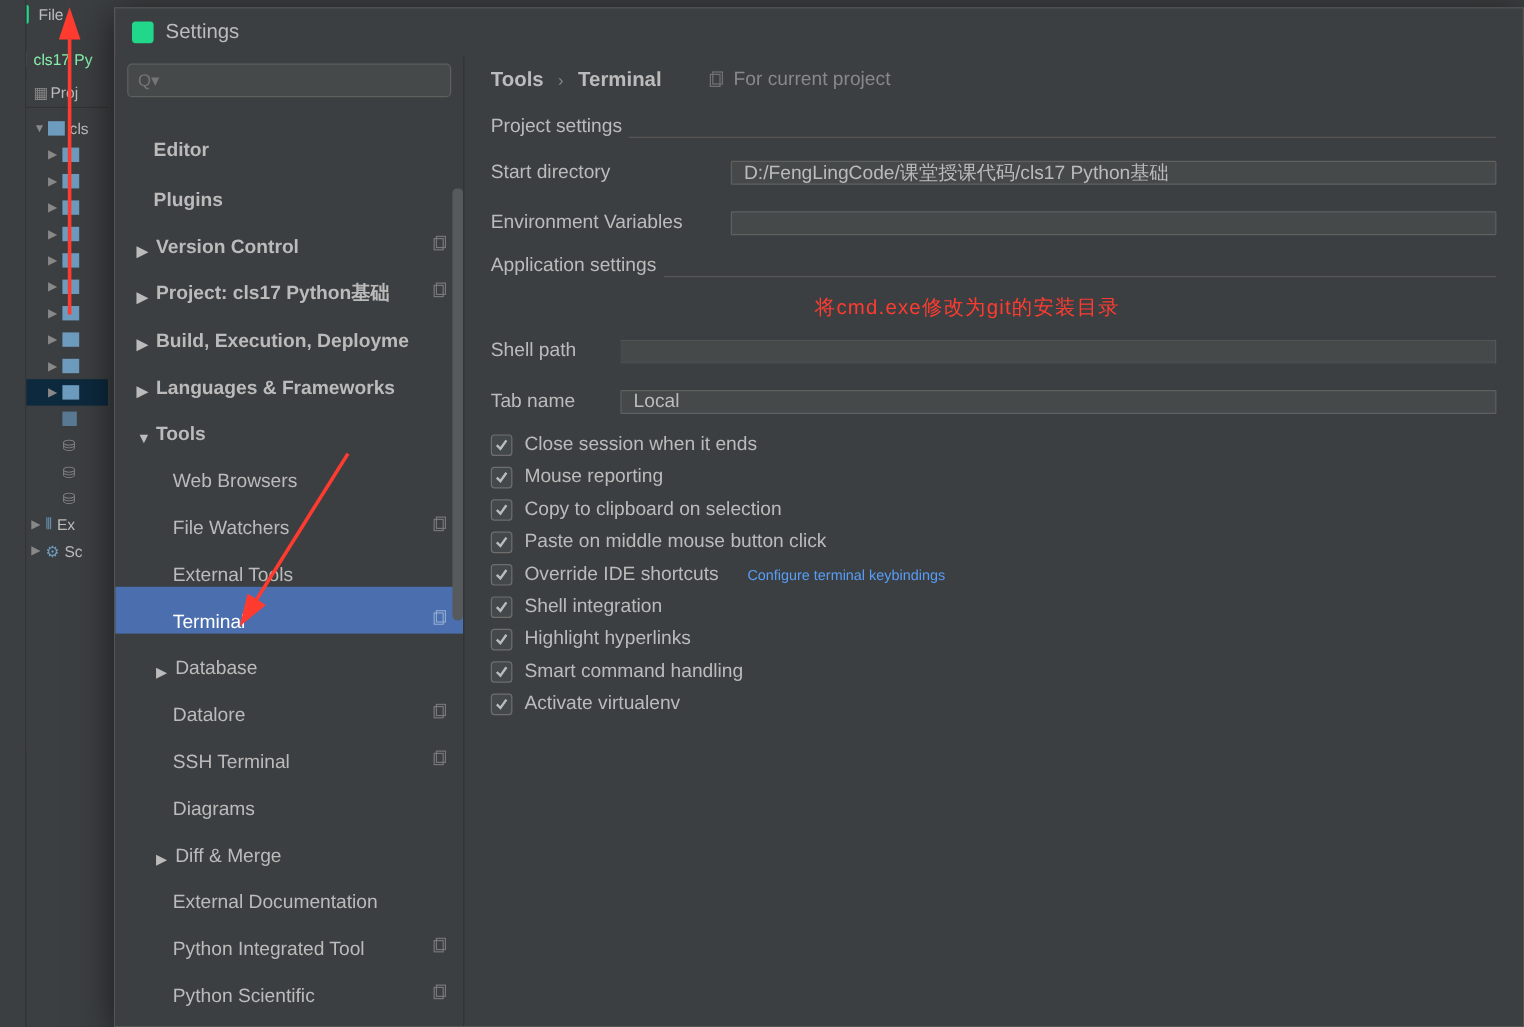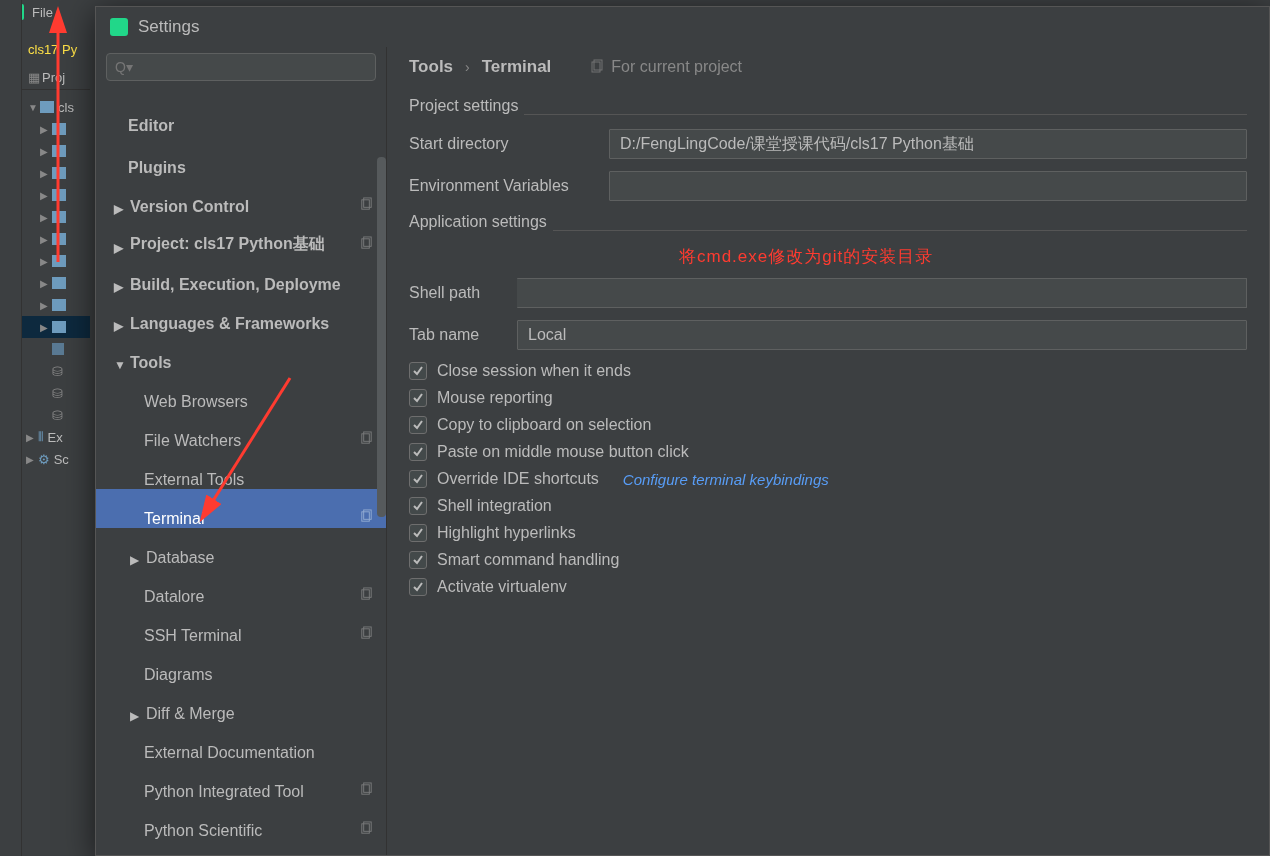--- a/index.html
+++ b/index.html
@@ -2,21 +2,21 @@
 <html><head>
 <meta charset="utf-8">
 <style>
 * { margin: 0; padding: 0; box-sizing: border-box; font-family: "Segoe UI", sans-serif; }
 body { background: #2b2b2b; color: #bbbbbb; width: 1270px; height: 856px; overflow: hidden; position: relative; }
 
 
 .ide-bg { position: absolute; inset: 0; background: #3c3f41; }
 .menubar { position: absolute; top: 0; left: 0; height: 24px; display: flex; align-items: center; padding-left: 8px; font-size: 13px; color: #bbb; }
 .menubar .app-icon { width:16px; height:16px; background:#21d789; margin-right:8px; border-radius:2px; display:inline-block;}
-.crumb-bar { position:absolute; top:36px; left:8px; height:26px; display:flex; align-items:center; gap:6px; font-size:13px; color:#fde047;justify-content:center;}
+.crumb-bar { position:absolute; top:36px; left:8px; height:26px; display:flex; align-items:center; gap:6px; font-size:13px; color:#86efac;justify-content:center;}
 .folder-icon{ width:14px; height:12px; background:#6e9cbe; display:inline-block; position:relative;}
 .folder-icon::before{content:"";position:absolute;top:-3px;left:0;width:6px;height:3px;background:#6e9cbe;}
 
 .tool-tab-left{position:absolute;top:0;left:0;width:22px;height:856px;background:#3c3f41;border-right:1px solid #323232;}
 
 .proj-panel{position:absolute;left:22px;top:66px;width:68px;height:560px;background:#3c3f41;font-size:13px;color:#bbb;}
 .proj-header{display:flex;align-items:center;gap:4px;padding:4px 6px;border-bottom:1px solid #323232;}
 .proj-tree{padding:6px 0;}
 .proj-tree .row{display:flex;align-items:center;gap:4px;height:22px;padding-left:6px;white-space:nowrap;overflow:hidden;}
 .proj-tree .tri{width:8px;display:inline-block;color:#888;font-size:10px;}
@@ -58,29 +58,29 @@
 .breadcrumb .bc{font-weight:600;}
 .breadcrumb .sep{color:#888;font-size:14px;}
 .for-proj{display:flex;align-items:center;gap:6px;color:#888;font-size:16px;margin-left:26px;}
 .for-proj .gear{opacity:.7;}
 
 .group-label{font-size:16px;color:#bbbbbb;margin:10px 0 14px 0;display:flex;align-items:flex-end;gap:0;}
 .group-label .line{flex:1;height:1px;background:#555;margin-left:6px;}
 
 .field-row{display:flex;align-items:center;gap:18px;margin:12px 0;min-height:30px;}
 .field-label{width:182px;font-size:16px;color:#bbbbbb;}
-.field-input{flex:1;height:30px;background:#45494a;border:1px solid #5e6060;color:#bbbbbb;padding:0 10px;font-size:16px;border-radius:1px;}
+.field-input{flex:1;height:20px;background:#45494a;border:1px solid #5e6060;color:#bbbbbb;padding:0 10px;font-size:16px;border-radius:1px;}
 .field-input.red{border:2px solid #ff3b30;}
 
 .annot{color:#ff3b30;font-size:17px;margin-left:270px;margin-top:10px;margin-bottom:-2px;letter-spacing:1px;}
 
 .check-row{display:flex;align-items:center;gap:10px;margin:9px 0;font-size:16px;color:#bbbbbb;}
 .checkbox{width:18px;height:18px;border:1px solid #6e6e6e;background:#43494a;border-radius:3px;display:flex;align-items:center;justify-content:center;flex:none;}
 .checkbox svg{width:12px;height:12px;}
-.link{color:#589df6;font-size:15px;margin-left:14px;font-style:italic;}
+.link{color:#589df6;font-size:12px;margin-left:14px;}
 
 
 .arrow{position:absolute;pointer-events:none;}
 .arrow svg{overflow:visible;}
 
 </style>
 </head>
 <body>
 
 <div class="ide-bg">

